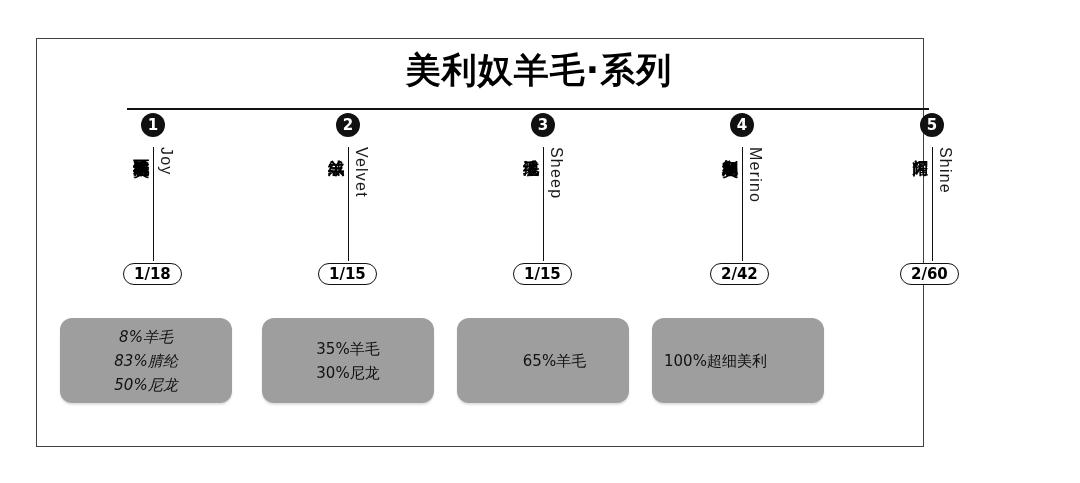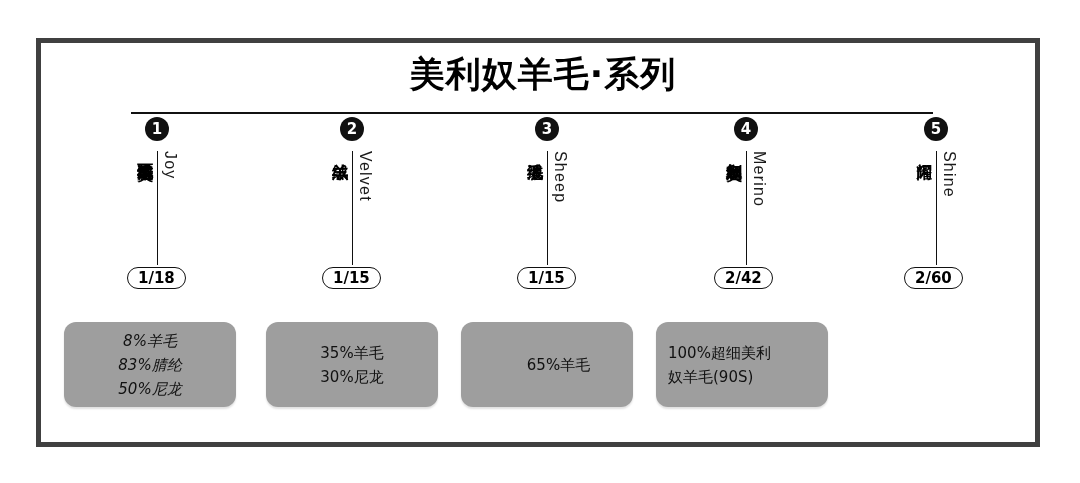--- a/index.html
+++ b/index.html
@@ -20,23 +20,23 @@
     width: 1080px;
     height: 483px;
     background: #ffffff;
   }
 
   
   #frame {
     position: absolute;
     left: 36px;
     top: 38px;
-    width: 1004px;
+    width: 888px;
     height: 409px;
-    border: 5px solid #404040;
+    border: 1px solid #404040;
     background: #ffffff;
     box-sizing: border-box;
   }
 
   
   #title {
     position: absolute;
     left: 0;
     top: 8px;
     width: 1004px;
@@ -222,21 +222,20 @@
 
       <div class="column" style="left:615px;">
         <div class="badge" style="left:78px;">4</div>
         <div class="divider" style="left:90px;"></div>
         <div class="cn-label" style="left:70px;">超细美利奴</div>
         <div class="en-label" style="left:94px;">Merino</div>
         <div class="count-pill" style="left:58px;">2/42</div>
       </div>
       <div class="comp-box align-left" style="left:615px;">
         <div class="comp-line">100%超细美利</div>
-        <div class="comp-line">奴羊毛(90S)</div>
       </div>
 
       <div class="column" style="left:805px;">
         <div class="badge" style="left:78px;">5</div>
         <div class="divider" style="left: 90px;" :90px;=""></div>
         <div class="cn-label" style="left:70px;">闪耀</div>
         <div class="en-label" style="left:94px;">Shine</div>
         <div class="count-pill" style="left:58px;">2/60</div>
       </div>
 

